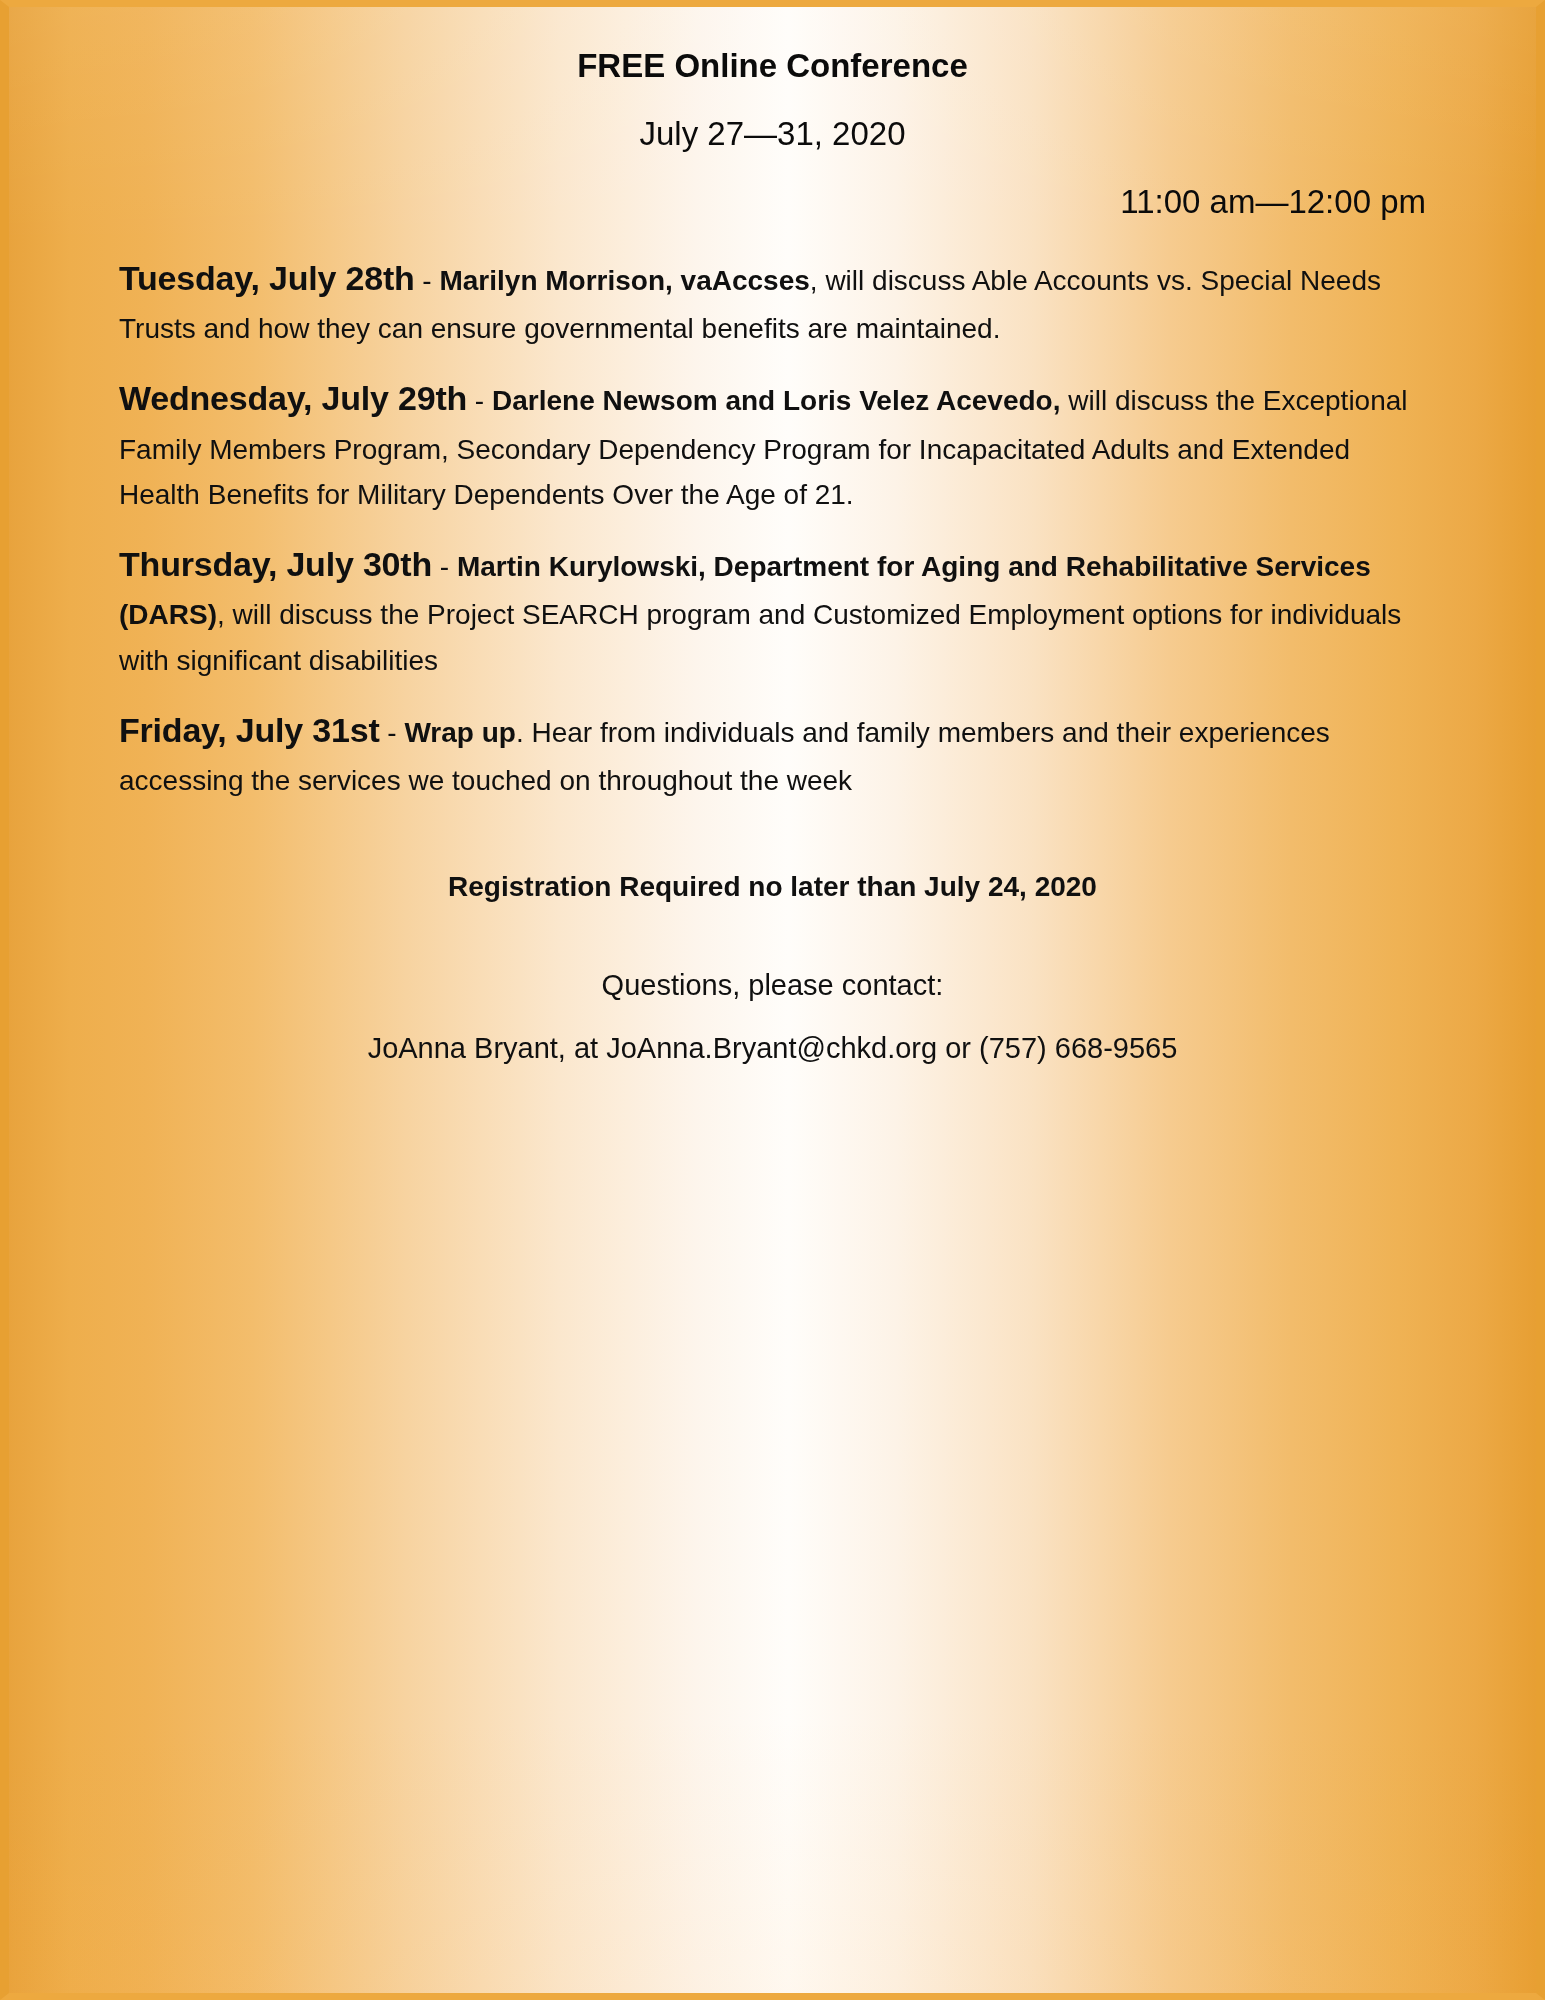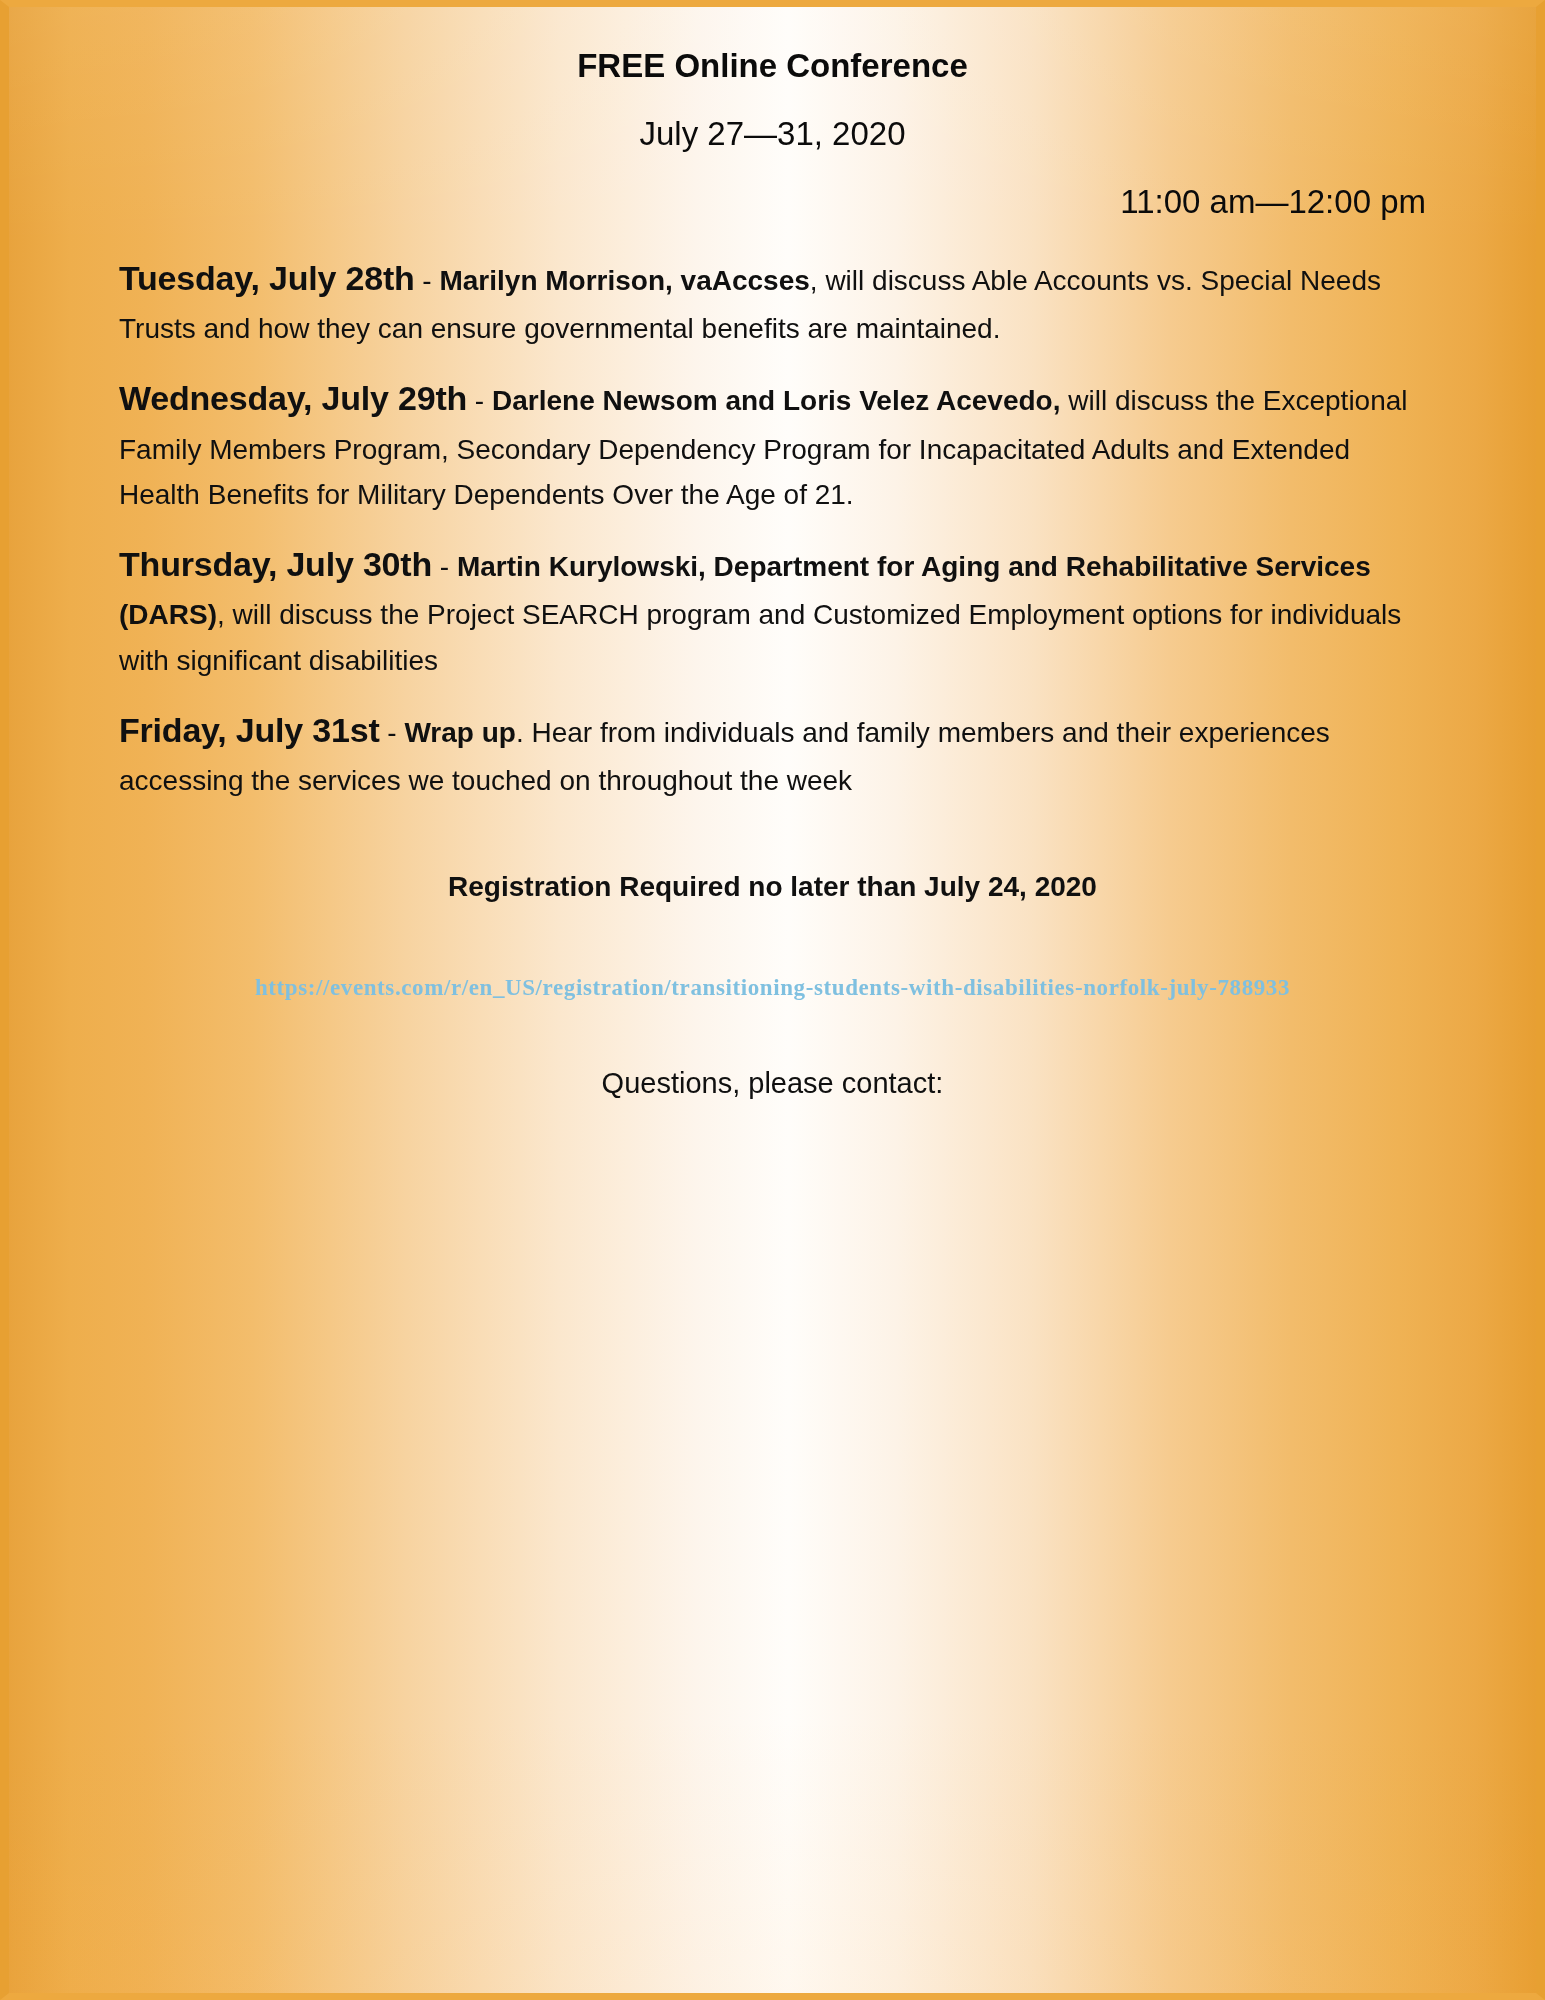--- a/index.html
+++ b/index.html
@@ -207,22 +207,20 @@
       </p>
 
       <p class="day">
         <span class="day-name">Friday, July 31st</span><span class="dash"> - </span><span class="speaker">Wrap up</span><span class="desc">. Hear from individuals and family members and their experiences accessing the services we touched on throughout the week</span>
       </p>
 
     </div>
 
     <p class="registration">Registration Required no later than July 24, 2020</p>
 
-    <div class="url-wrap">
-      <a class="reg-url" href="#">https://events.com/r/en_US/registration/transitioning-students-with-disabilities-norfolk-july-788933</a>
-    </div>
 
     <div class="contact">
       <p class="contact-line">Questions, please contact:</p>
+      <p class="contact-line">JoAnna Bryant, at JoAnna.Bryant@chkd.org or (757) 668-9565</p>
     </div>
 
   </div>
 </div>
 
 </body></html>

